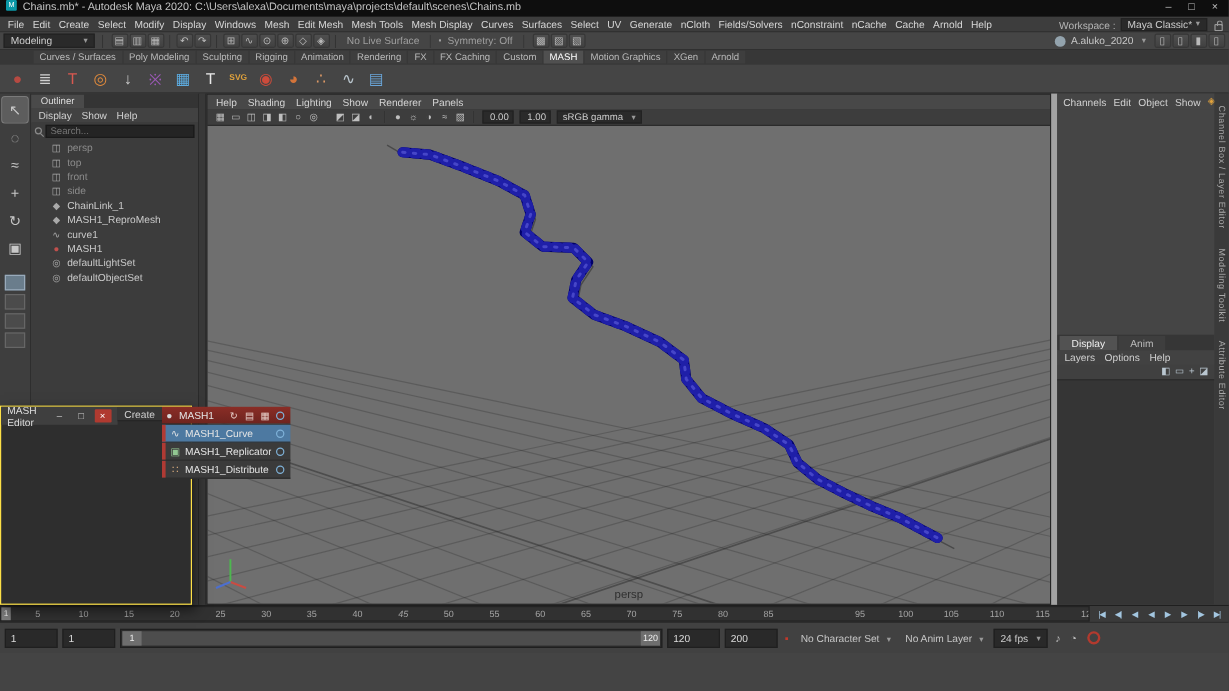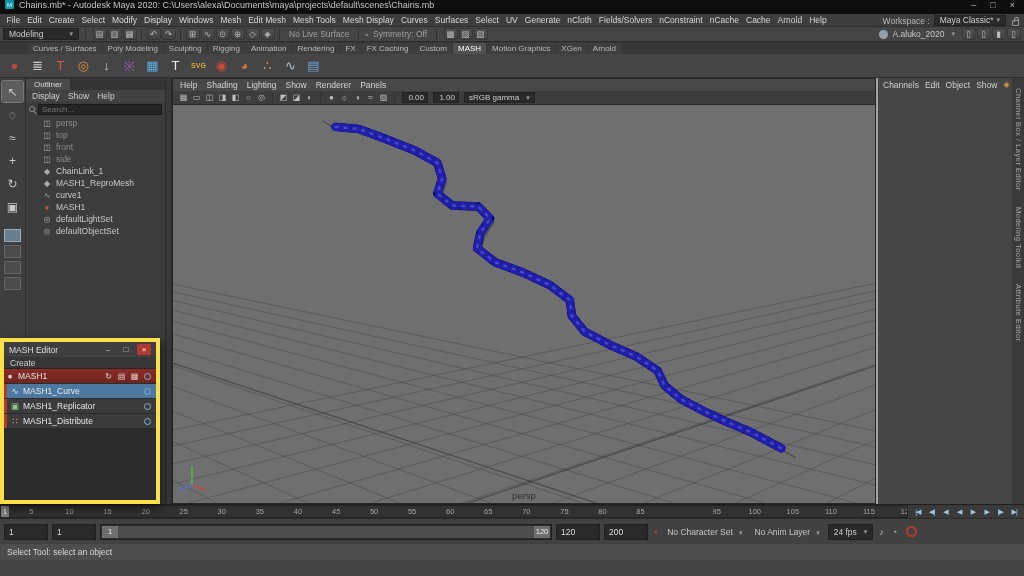--- a/index.html
+++ b/index.html
@@ -28,21 +28,21 @@
   
   #statusline{height:15px;background:#454545;display:flex;align-items:center;padding:0 3px;gap:2px;font-size:8.5px;border-bottom:1px solid #2c2c2c;white-space:nowrap}
   .mode-select{background:#2a2a2a;border:1px solid #222;height:12px;width:76px;display:flex;align-items:center;justify-content:space-between;padding:0 5px;color:#ccc}
   .sicon{width:14px;height:12px;display:flex;align-items:center;justify-content:center;font-size:8.5px;color:#b9b9b9;background:linear-gradient(#4f4f4f,#414141);border:1px solid #373737;border-radius:2px;margin:0 0.5px}
   .statext{color:#9f9f9f;padding:0 3px}
   .symdot{color:#9f9f9f;font-size:7px}
   .account{display:flex;align-items:center;gap:4px;color:#c7c7c7;padding:0 4px}
   .avatar{width:9px;height:9px;border-radius:50%;background:#93a3ad}
 
   
-  #shelftabs{height:12px;background:#373737;display:flex;align-items:center;gap:1px;padding:0 2px 0 28px;font-size:8px;color:#b9b9b9;white-space:nowrap;overflow:hidden}
+  #shelftabs{height:12px;background:#373737;display:flex;align-items:flex-start;gap:1px;padding:0 2px 0 28px;font-size:8px;color:#b9b9b9;white-space:nowrap;overflow:hidden}
   .stab{height:11px;display:flex;align-items:center;padding:0 5px;background:#3e3e3e}
   .stab.active{background:#505050;color:#fff}
   #shelf{height:24px;background:#454545;display:flex;align-items:center;gap:2px;padding:0 4px;border-bottom:1px solid #2c2c2c}
   .shicon{width:21px;height:20px;display:flex;align-items:center;justify-content:center;font-size:13px}
   .shicon.small{font-size:7px;font-weight:bold}
 
   
   #main{display:flex;height:426px}
   #toolbox{width:26px;background:#3e3e3e;display:flex;flex-direction:column;align-items:center;padding-top:3px;gap:2px;border-right:1px solid #2e2e2e}
   .tool{width:21px;height:21px;display:flex;align-items:center;justify-content:center;font-size:12px;color:#c7c7c7;border-radius:2px}
@@ -70,36 +70,36 @@
   .vpmenus{height:12px;background:#484848;display:flex;align-items:center;gap:9px;padding:0 7px;font-size:8.5px;color:#d4d4d4}
   .vpicons{height:14px;background:#3d3d3d;display:flex;align-items:center;gap:1px;padding:0 4px;border-bottom:1px solid #2b2b2b;white-space:nowrap}
   .vicon{width:13px;height:12px;display:flex;align-items:center;justify-content:center;font-size:8px;color:#bfbfbf}
   .numbox{background:#2a2a2a;border:1px solid #222;height:11px;min-width:26px;display:flex;align-items:center;justify-content:flex-end;padding:0 3px;font-size:8px;color:#ccc;margin:0 2px}
   .cspace{background:#2a2a2a;border:1px solid #222;height:11px;display:flex;align-items:center;gap:4px;padding:0 4px;font-size:8px;color:#ccc;margin:0 2px}
   .vpcanvas{position:relative;flex:1;background:#6f6f6f;overflow:hidden}
   #vp-svg{position:absolute;inset:0;width:100%;height:100%}
   .persp-label{position:absolute;bottom:2px;left:50%;transform:translateX(-50%);color:#2e2e2e;font-size:9.5px}
   .axis{position:absolute;left:3px;bottom:11px}
 
-  #rightpanel{width:136px;background:#454545;display:flex;border-left:2px solid #a3a3a3}
+  #rightpanel{width:136px;background:#454545;display:flex;flex-direction:column;border-left:5px solid #a3a3a3}
   .cbmenus{height:13px;display:flex;align-items:center;gap:6px;padding:0 5px;font-size:8.5px;color:#d0d0d0;background:#454545}
   .cbcorner{margin-left:auto;display:flex;gap:3px;font-size:8px}
   .cbempty{flex:1;background:#454545}
   .laytabs{height:13px;display:flex;align-items:flex-end;background:#363636;gap:1px;padding:0 2px}
   .laytab{height:12px;display:flex;align-items:center;padding:0 10px;font-size:8.5px;background:#3e3e3e;color:#bbb}
   .laytab.active{background:#525252;color:#eee}
   .laymenus{height:12px;display:flex;align-items:center;gap:8px;padding:0 6px;font-size:8.5px;color:#cfcfcf;background:#424242}
   .layicons{height:12px;display:flex;align-items:center;justify-content:flex-end;gap:4px;padding:0 5px;background:#404040;font-size:8px;color:#b9c6d0}
   .laylist{flex:1;background:#353535;border-top:1px solid #2b2b2b}
 
   #sidestrip{width:12px;background:#3a3a3a;display:flex;flex-direction:column;align-items:center;gap:16px;padding-top:10px}
   .vtab{writing-mode:vertical-rl;font-size:7.5px;color:#a8a8a8;letter-spacing:.5px;white-space:nowrap}
 
   
-  #mash-editor{position:absolute;left:0;top:338px;width:160px;height:166px;background:#2e2e2e;border:4px solid #fde047;box-shadow:3px 4px 10px rgba(0,0,0,.55);z-index:6;display:flex;flex-direction:column}
+  #mash-editor{position:absolute;left:0;top:338px;width:160px;height:166px;background:#2e2e2e;border:1px solid #fde047;box-shadow:3px 4px 10px rgba(0,0,0,.55);z-index:6;display:flex;flex-direction:row}
   .mtitle{height:15px;background:#3f3f3f;display:flex;align-items:center;padding:0 5px;font-size:8.5px;color:#ddd;gap:4px}
   .mwc{width:14px;height:11px;display:flex;align-items:center;justify-content:center;font-size:8px;color:#ccc;margin-left:4px}
   .mwc.red{background:#b03a30;color:#fff;border-radius:1px}
   .mmenus{height:12px;background:#363636;display:flex;align-items:center;padding:0 6px;font-size:8.5px;color:#cfcfcf;border-bottom:1px solid #262626}
   #mash-rows{display:flex;flex-direction:column}
   .mrow{height:15px;display:flex;align-items:center;background:#3b3b3b;border-bottom:1px solid #2c2c2c;gap:2px}
   .mrow.header{background:linear-gradient(#8a2d26,#6e241f);color:#f2e3e1}
   .mrow.selected{background:#4d79a1}
   .mstrip{width:3px;align-self:stretch;background:#b03a34}
   .mnicon{width:12px;text-align:center;font-size:8.5px;color:#d8d8d8}
@@ -582,17 +582,14 @@
     <span class="fpsbox">
       <span>24 fps</span>
       <span class="arrow">▾</span>
     </span>
     <span class="endicon">♪</span>
     <span class="endicon">◔</span>
     <span class="autokey"></span>
   </div>
 
 
-  <div id="helpline">
-    <span>Select Tool: select an object</span>
-  </div>
 
 </div>
 
 </body></html>

